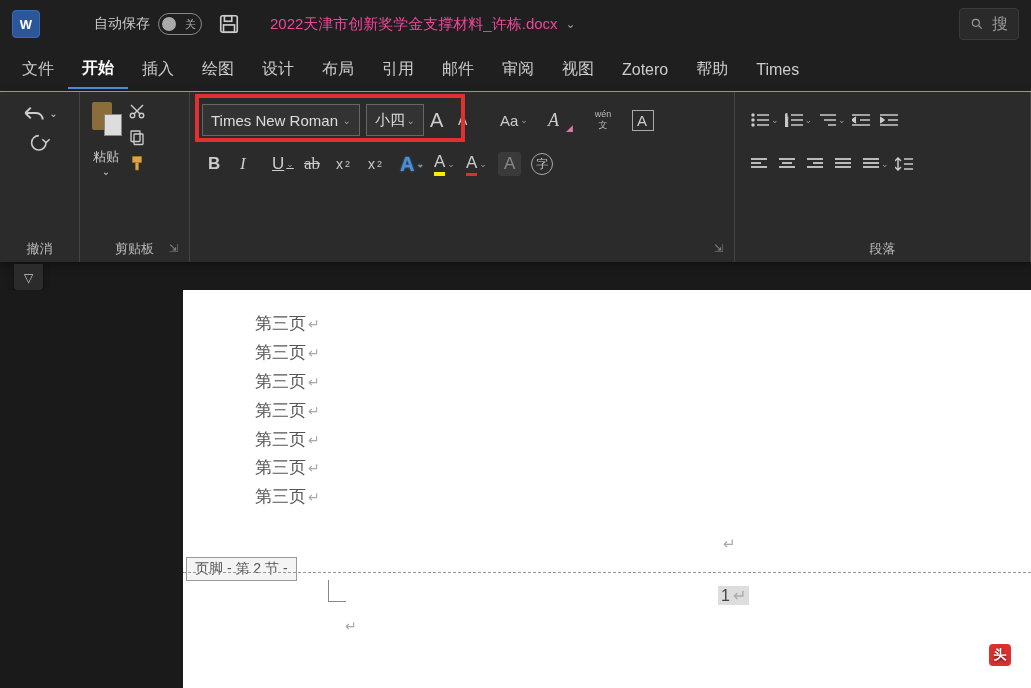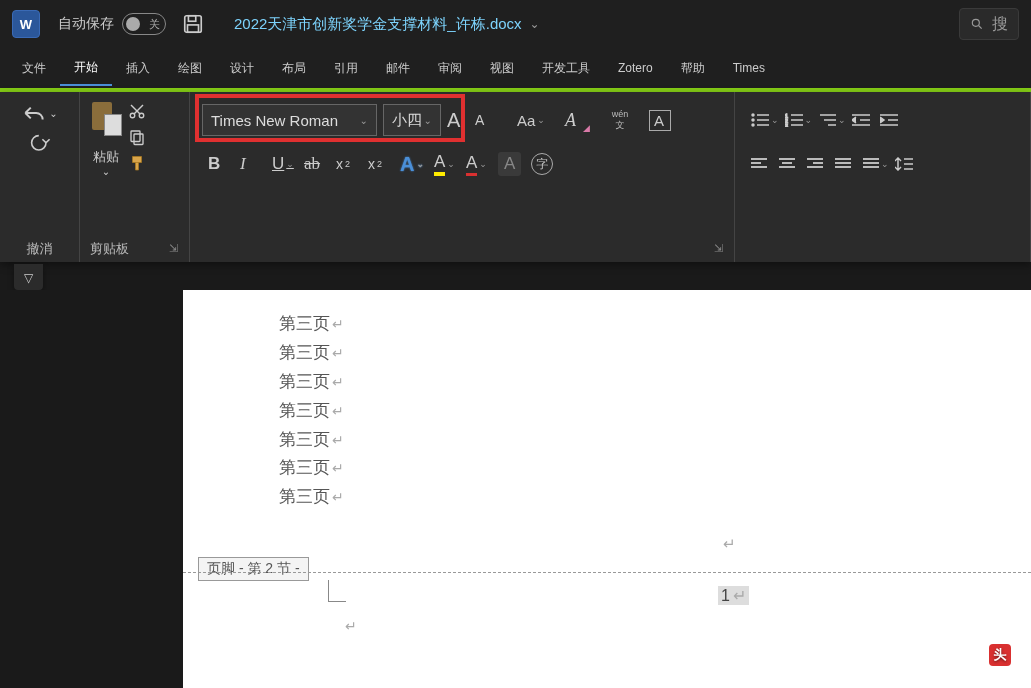--- a/index.html
+++ b/index.html
@@ -1,55 +1,55 @@
 <!DOCTYPE html>
 <html><head>
 <meta charset="utf-8">
 <style>
 * { margin: 0; padding: 0; box-sizing: border-box; font-family: "Microsoft YaHei", "Segoe UI", sans-serif; }
 body { background: #1a1a1a; width: 1031px; height: 688px; overflow: hidden; position: relative; }
 
 .titlebar { height: 48px; background: #1f1f1f; display: flex; align-items: center; padding: 0 12px; color: #ccc; }
 .app-icon { width: 28px; height: 28px; background: #2b579a; border-radius: 4px; display: flex; align-items: center; justify-content: center; color: #fff; font-weight: bold; font-size: 13px; margin-right: 18px; border: 1px solid #3a6ab5; }
-.autosave { display: flex; align-items: center; gap: 8px; font-size: 14px; margin-right: 16px; }
+.autosave { display: flex; align-items: center; gap: 8px; font-size: 14px; margin-right: 16px; margin-left: 36px; }
 .toggle { width: 44px; height: 22px; border: 1.5px solid #888; border-radius: 11px; position: relative; display: flex; align-items: center; }
 .toggle-knob { width: 14px; height: 14px; background: #aaa; border-radius: 50%; position: absolute; left: 3px; }
 .toggle-label { position: absolute; right: 5px; font-size: 11px; color: #aaa; }
 .save-icon { width: 22px; height: 22px; color: #ccc; margin-right: 30px; }
-.doc-title { font-size: 15px; color: #7dd3fc; }
+.doc-title { font-size: 15px; color: #ec4899; }
 .title-chevron { margin-left: 8px; color: #999; font-size: 12px; }
 .search-box { margin-left: auto; width: 60px; height: 32px; background: #2a2a2a; border-radius: 4px; display: flex; align-items: center; padding: 0 10px; color: #999; border: 1px solid #3a3a3a; gap: 8px; }
 
-.menubar { height: 44px; background: #1f1f1f; display: flex; align-items: center; padding: 0 8px; gap: 0; color: #ccc; font-size: 12px; border-bottom: 4px solid #84cc16; }
+.menubar { height: 44px; background: #1f1f1f; display: flex; align-items: center; padding: 0 8px; gap: 0; color: #ccc; font-size: 16px; border-bottom: 1px solid #84cc16; }
 .menu-item { padding: 8px 14px; cursor: pointer; }
-.menu-item.active { border-bottom: 2.5px solid #4a8fd8; color: #fff; font-weight: 400; }
+.menu-item.active { border-bottom: 2.5px solid #4a8fd8; color: #fff; font-weight: 700; }
 
 .ribbon { height: 170px; background: #2b2b2b; display: flex; position: relative; box-shadow: 0 3px 8px rgba(0,0,0,0.4); }
 .ribbon-group { border-right: 1px solid #444; display: flex; flex-direction: column; padding: 6px 10px 4px; position: relative; }
-.group-label { text-align: left; font-size: 13px; color: #bbb; margin-top: auto; padding-top: 4px; }
+.group-label { text-align: center; font-size: 13px; color: #bbb; margin-top: auto; padding-top: 4px; }
 .group-launcher { position: absolute; bottom: 6px; right: 6px; width: 14px; height: 14px; color: #888; font-size: 11px; }
 
 .undo-group { width: 80px; align-items: center; }
 .undo-btn { color: #ccc; font-size: 22px; margin: 4px 0; display: flex; align-items: center; gap: 2px; }
 .undo-btn .chev { font-size: 10px; }
 
 .clipboard-group { width: 110px; }
 .clip-row { display: flex; gap: 6px; }
 .paste-btn { display: flex; flex-direction: column; align-items: center; color: #ccc; }
 .paste-icon { width: 32px; height: 38px; position: relative; }
 .paste-board { position: absolute; left: 2px; top: 4px; width: 20px; height: 28px; background: #8a6d3b; border-radius: 2px; }
 .paste-doc { position: absolute; right: 0; bottom: 0; width: 18px; height: 22px; background: #ddd; border: 1px solid #888; }
 .clip-col { display: flex; flex-direction: column; gap: 8px; padding-top: 4px; }
 .clip-icon { color: #ccc; font-size: 18px; }
 
 .font-group { width: 545px; position: relative; }
 .font-row1 { display: flex; align-items: center; gap: 6px; padding: 2px 2px; height: 44px; }
 .font-row2 { display: flex; align-items: center; gap: 10px; padding: 4px 8px; height: 44px; }
 .font-select { height: 32px; background: #333; border: 1px solid #666; color: #ddd; font-size: 15px; padding: 0 8px; display: flex; align-items: center; justify-content: space-between; }
-.font-name { width: 175px; }
+.font-name { width: 158px; }
 .font-size { width: 58px; }
 .sel-chev { font-size: 10px; color: #999; }
 .highlight-box { position: absolute; left: -5px; top: -4px; width: 270px; height: 48px; border: 4px solid #e03030; pointer-events: none; }
 .ribbon-btn { color: #ccc; font-size: 17px; min-width: 22px; text-align: center; display: inline-flex; align-items: center; gap: 2px; }
 .ribbon-btn .chev { font-size: 9px; color: #999; }
 .grow-a { font-size: 20px; }
 .shrink-a { font-size: 14px; }
 .case-aa { font-size: 15px; align-items: center; }
 .wenbox { display: flex; flex-direction: column; align-items: center; font-size: 9px; line-height: 1; color: #bbb; }
 .char-border { border: 1.5px solid #aaa; padding: 1px 4px; font-size: 15px; }
@@ -69,24 +69,24 @@
 .circle-char { border: 1.5px solid #aaa; border-radius: 50%; width: 22px; height: 22px; display: inline-flex; align-items: center; justify-content: center; font-size: 12px; }
 
 .para-group { flex: 1; min-width: 200px; }
 .para-row { display: flex; align-items: center; gap: 6px; padding: 4px 6px; height: 44px; }
 
 .collapse-bar { position: absolute; bottom: -28px; left: 14px; background: #2b2b2b; padding: 4px 10px; border-radius: 0 0 4px 4px; box-shadow: 0 3px 6px rgba(0,0,0,0.4); }
 .collapse-icon { color: #ccc; font-size: 12px; }
 
 .doc-area { position: absolute; top: 290px; left: 0; right: 0; bottom: 0; background: #1a1a1a; }
 .page { position: absolute; left: 183px; top: 0; right: 0; bottom: 0; background: #fff; }
-.page-content { padding: 20px 96px 10px; font-family: "SimSun", serif; font-size: 17px; color: #555; line-height: 1.7; }
+.page-content { padding: 20px 72px 10px; font-family: "SimSun", serif; font-size: 17px; color: #555; line-height: 1.7; }
 .page-line { }
 .ret-mark { color: #aaa; font-size: 14px; margin-left: 2px; }
-.footer-marker { position: absolute; left: 15px; top: 267px; }
+.footer-marker { position: absolute; left: 3px; top: 267px; }
 .footer-tab { display: inline-block; border: 1px solid #999; background: #f4f4f4; padding: 2px 8px; font-size: 14px; color: #555; }
 .footer-dashed { position: absolute; top: 282px; left: 0; right: 0; border-top: 1.5px dashed #999; }
 .footer-corner { position: absolute; top: 290px; left: 145px; width: 18px; height: 22px; border-left: 1.5px solid #888; border-bottom: 1.5px solid #888; }
 .page-num { position: absolute; top: 296px; left: 535px; font-family: serif; font-size: 16px; color: #444; background: #ddd; padding: 0 3px; }
 .page-num-ret { color: #aaa; margin-left: 3px; }
 .floating-ret { position: absolute; top: 245px; left: 540px; color: #aaa; font-size: 15px; }
 .bottom-ret { position: absolute; top: 328px; left: 162px; color: #aaa; font-size: 14px; }
 
 .watermark { position: absolute; right: 20px; bottom: 22px; color: rgba(255,255,255,0.85); font-size: 19px; font-weight: 500; display: flex; align-items: center; gap: 6px; text-shadow: 0 1px 3px rgba(0,0,0,0.6); }
 .wm-icon { width: 22px; height: 22px; background: #d93030; border-radius: 4px; display: inline-flex; align-items: center; justify-content: center; color: #fff; font-size: 13px; font-weight: bold; }
@@ -127,21 +127,20 @@
   <div class="menu-item">文件</div>
   <div class="menu-item active">开始</div>
   <div class="menu-item">插入</div>
   <div class="menu-item">绘图</div>
   <div class="menu-item">设计</div>
   <div class="menu-item">布局</div>
   <div class="menu-item">引用</div>
   <div class="menu-item">邮件</div>
   <div class="menu-item">审阅</div>
   <div class="menu-item">视图</div>
-  <div class="menu-item">开发工具</div>
   <div class="menu-item">Zotero</div>
   <div class="menu-item">帮助</div>
   <div class="menu-item">Times</div>
 </div>
 
 <div class="ribbon">
 
   <div class="ribbon-group undo-group">
     <div class="undo-btn">
       <svg width="26" height="22" viewBox="0 0 24 20" fill="none" stroke="#ccc" stroke-width="1.8">
@@ -348,20 +347,21 @@
         </span>
       <span class="ribbon-btn">
           <svg width="18" height="14" stroke="#ccc" stroke-width="1.5">
             <path d="M3 1 L3 13 M0 4 L3 1 L6 4 M0 10 L3 13 L6 10"></path>
             <line x1="9" y1="2" x2="18" y2="2"></line>
             <line x1="9" y1="7" x2="18" y2="7"></line>
             <line x1="9" y1="12" x2="18" y2="12"></line>
           </svg>
         </span>
     </div>
+    <div class="group-label">段落</div>
   </div>
 
   <div class="collapse-bar">
     <span class="collapse-icon">▽</span>
   </div>
 </div>
 
 <div class="doc-area">
   <div class="page">
     <div class="page-content">

